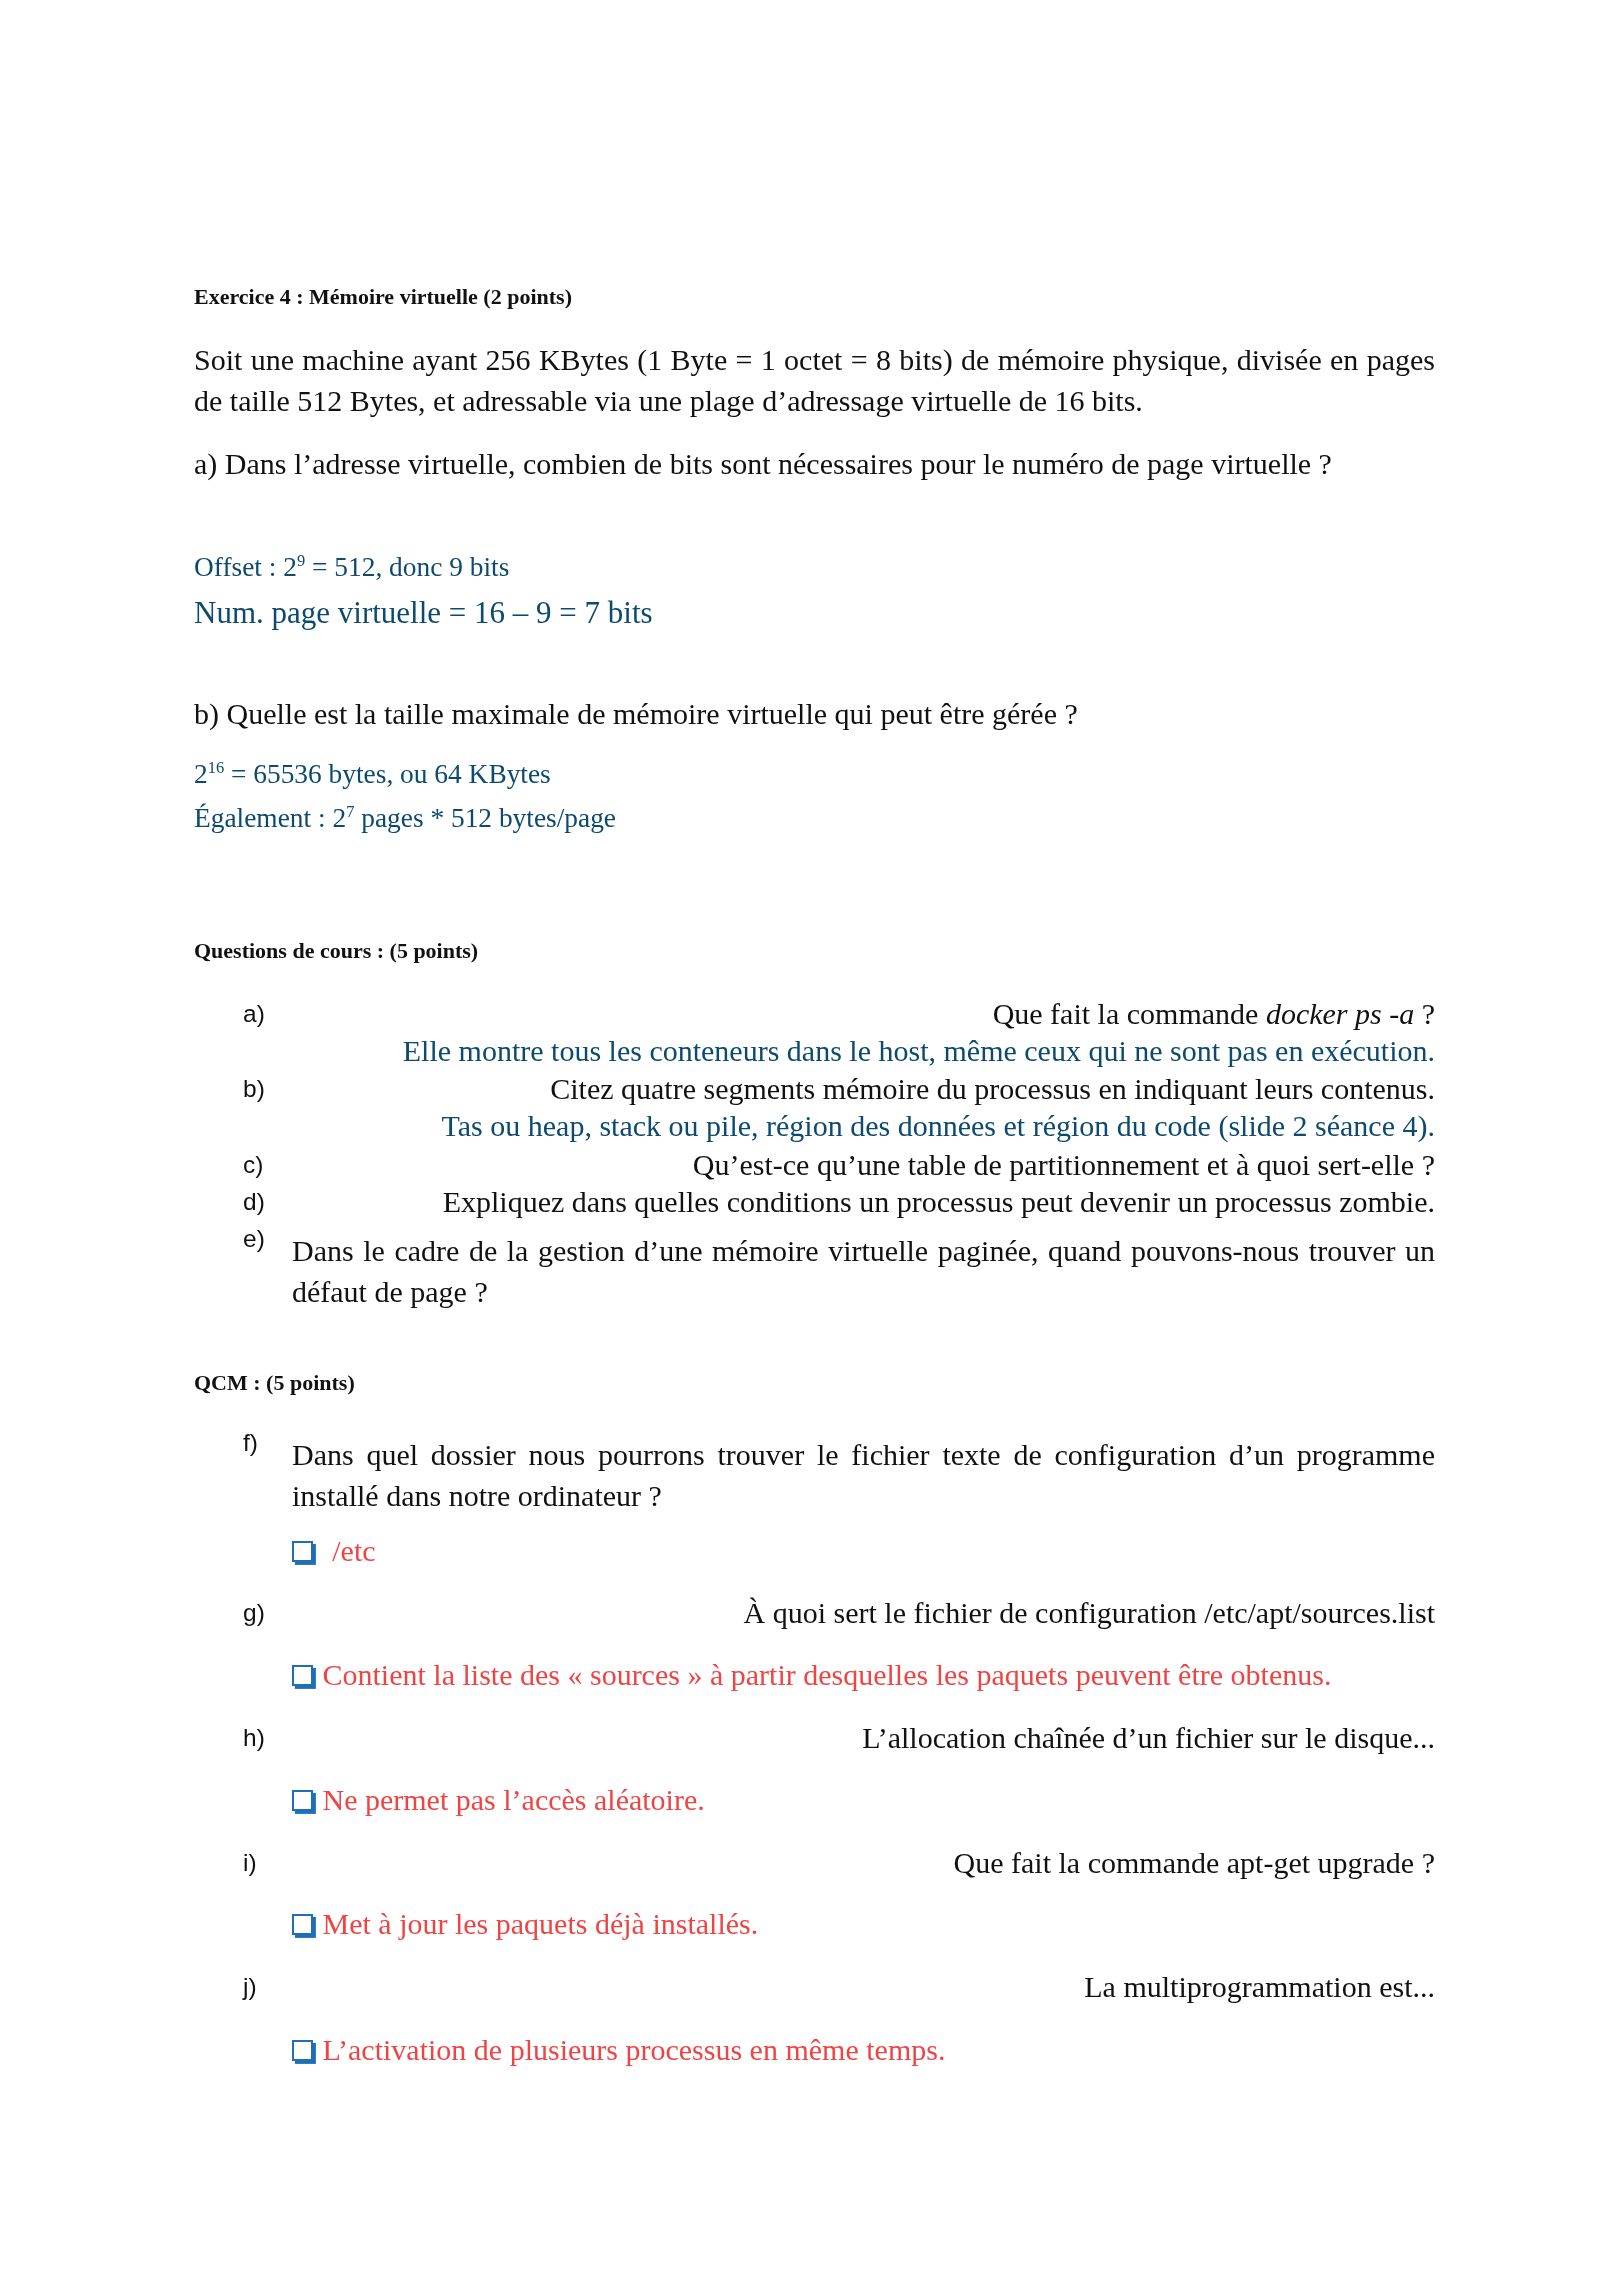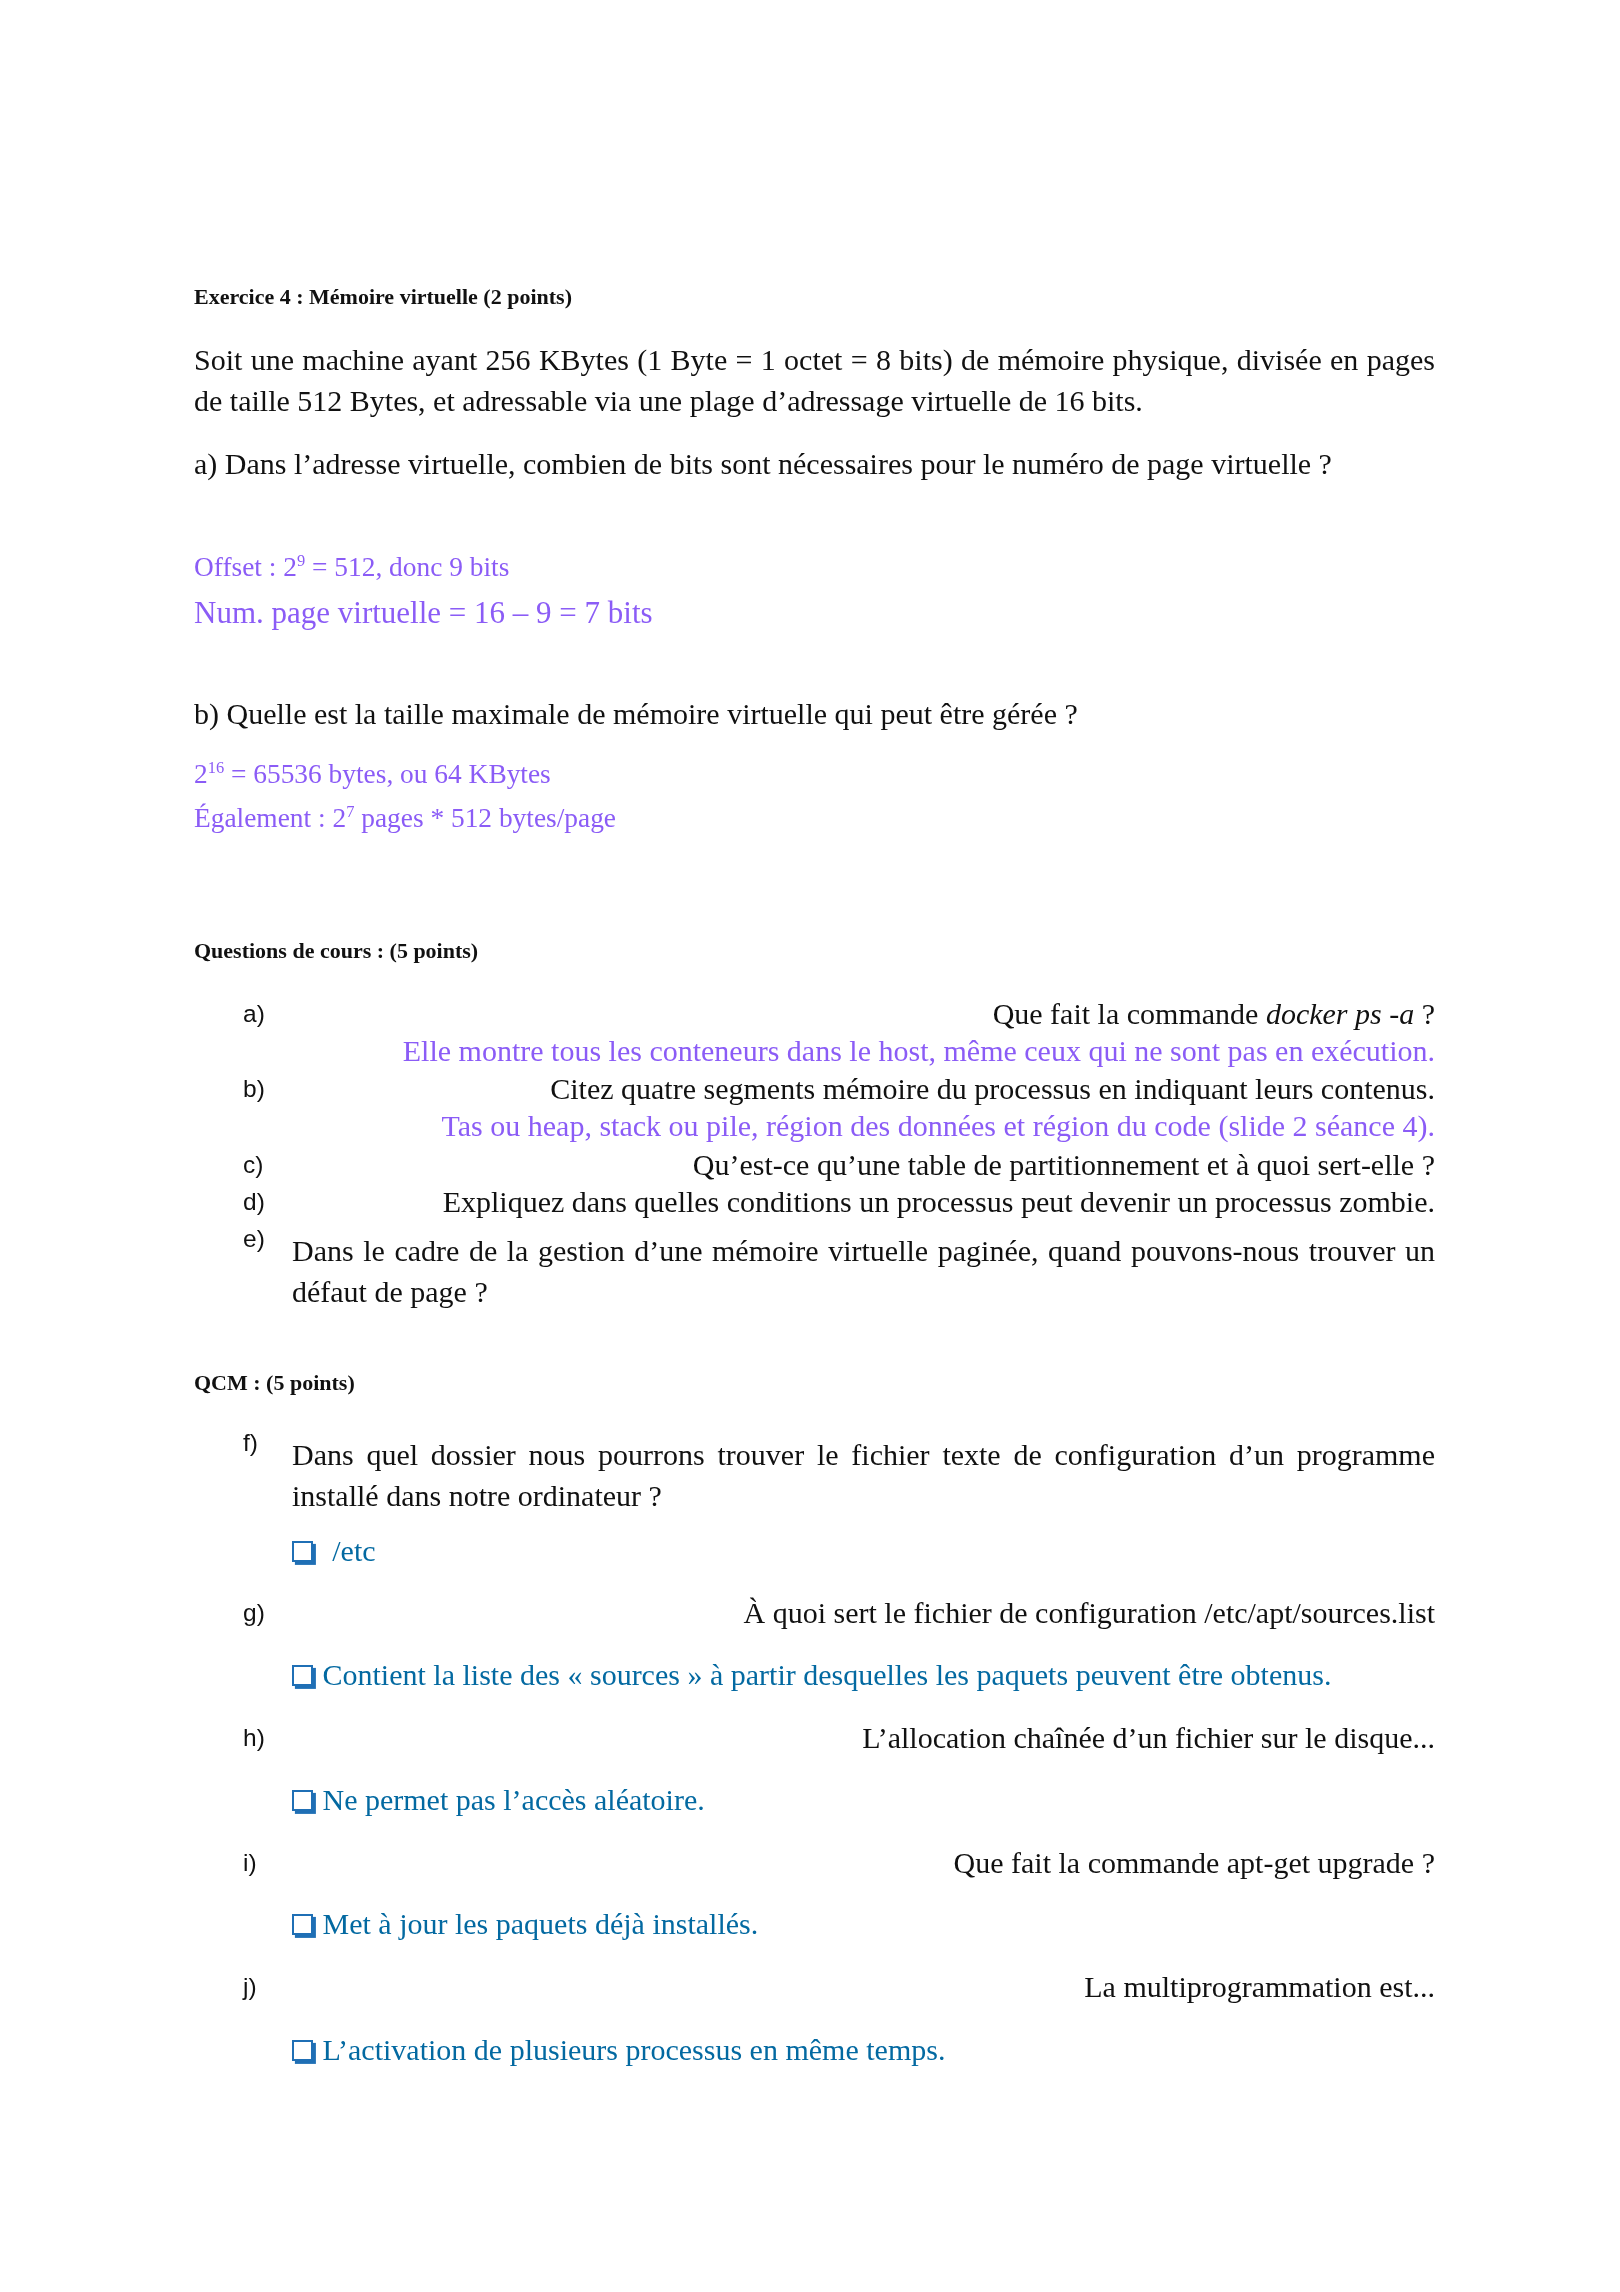--- a/index.html
+++ b/index.html
@@ -6,35 +6,35 @@
     body {
       width: 1620px; height: 2293px; position: relative; overflow: hidden;
       font-family: "Liberation Serif", "DejaVu Serif", serif;
       color: #111111;
     }
     .page { position: absolute; left: 194px; top: 0; width: 1241px; }
     .abs { position: absolute; left: 0; white-space: nowrap; }
     .h { font-weight: bold; font-size: 22px; line-height: 39px; }
     .p { font-size: 30px; line-height: 41px; }
     .just { text-align: justify; text-align-last: left; white-space: normal; width: 1241px; }
-    .blue { color: #8b5cf6; }
+    .blue { color: #0c4a6e; }
     .ans-sm { font-size: 27.4px; line-height: 35px; }
     .ans-md { font-size: 31px; line-height: 39px; text-align: right; }
     sup { font-size: 0.6em; vertical-align: 0.6em; line-height: 0; }
     .item { position: absolute; left: 49px; width: 1192px; }
     .marker {
       position: absolute; left: 0; width: 49px;
       font-family: "Liberation Sans", "DejaVu Sans", sans-serif;
       font-size: 24.5px; line-height: 37px;
     }
     .itext { position: absolute; left: 49px; width: 1143px; font-size: 30px; line-height: 37px; text-align: right; }
     .itext.just2 { text-align: justify; text-align-last: left; margin-top: 10px; }
     .itext.wide-lh { line-height: 41px; }
     .itext .blue { display: block; }
-    .choice { position: absolute; left: 98px; font-size: 30px; line-height: 39px; white-space: nowrap; color: #0369a1; }
+    .choice { position: absolute; left: 98px; font-size: 30px; line-height: 39px; white-space: nowrap; color: #ef4444; }
     .box {
       display: inline-block; width: 16.7px; height: 16.7px; border: 2px solid #1f6fb5;
       box-shadow: 2.9px 2.9px 0 #1f6fb5; margin-right: 9.8px; vertical-align: -1px; background: #fff;
     }
     .box.spaced { margin-right: 19.6px; }
   </style>
 </head>
 <body>
 
 <div class="page">

